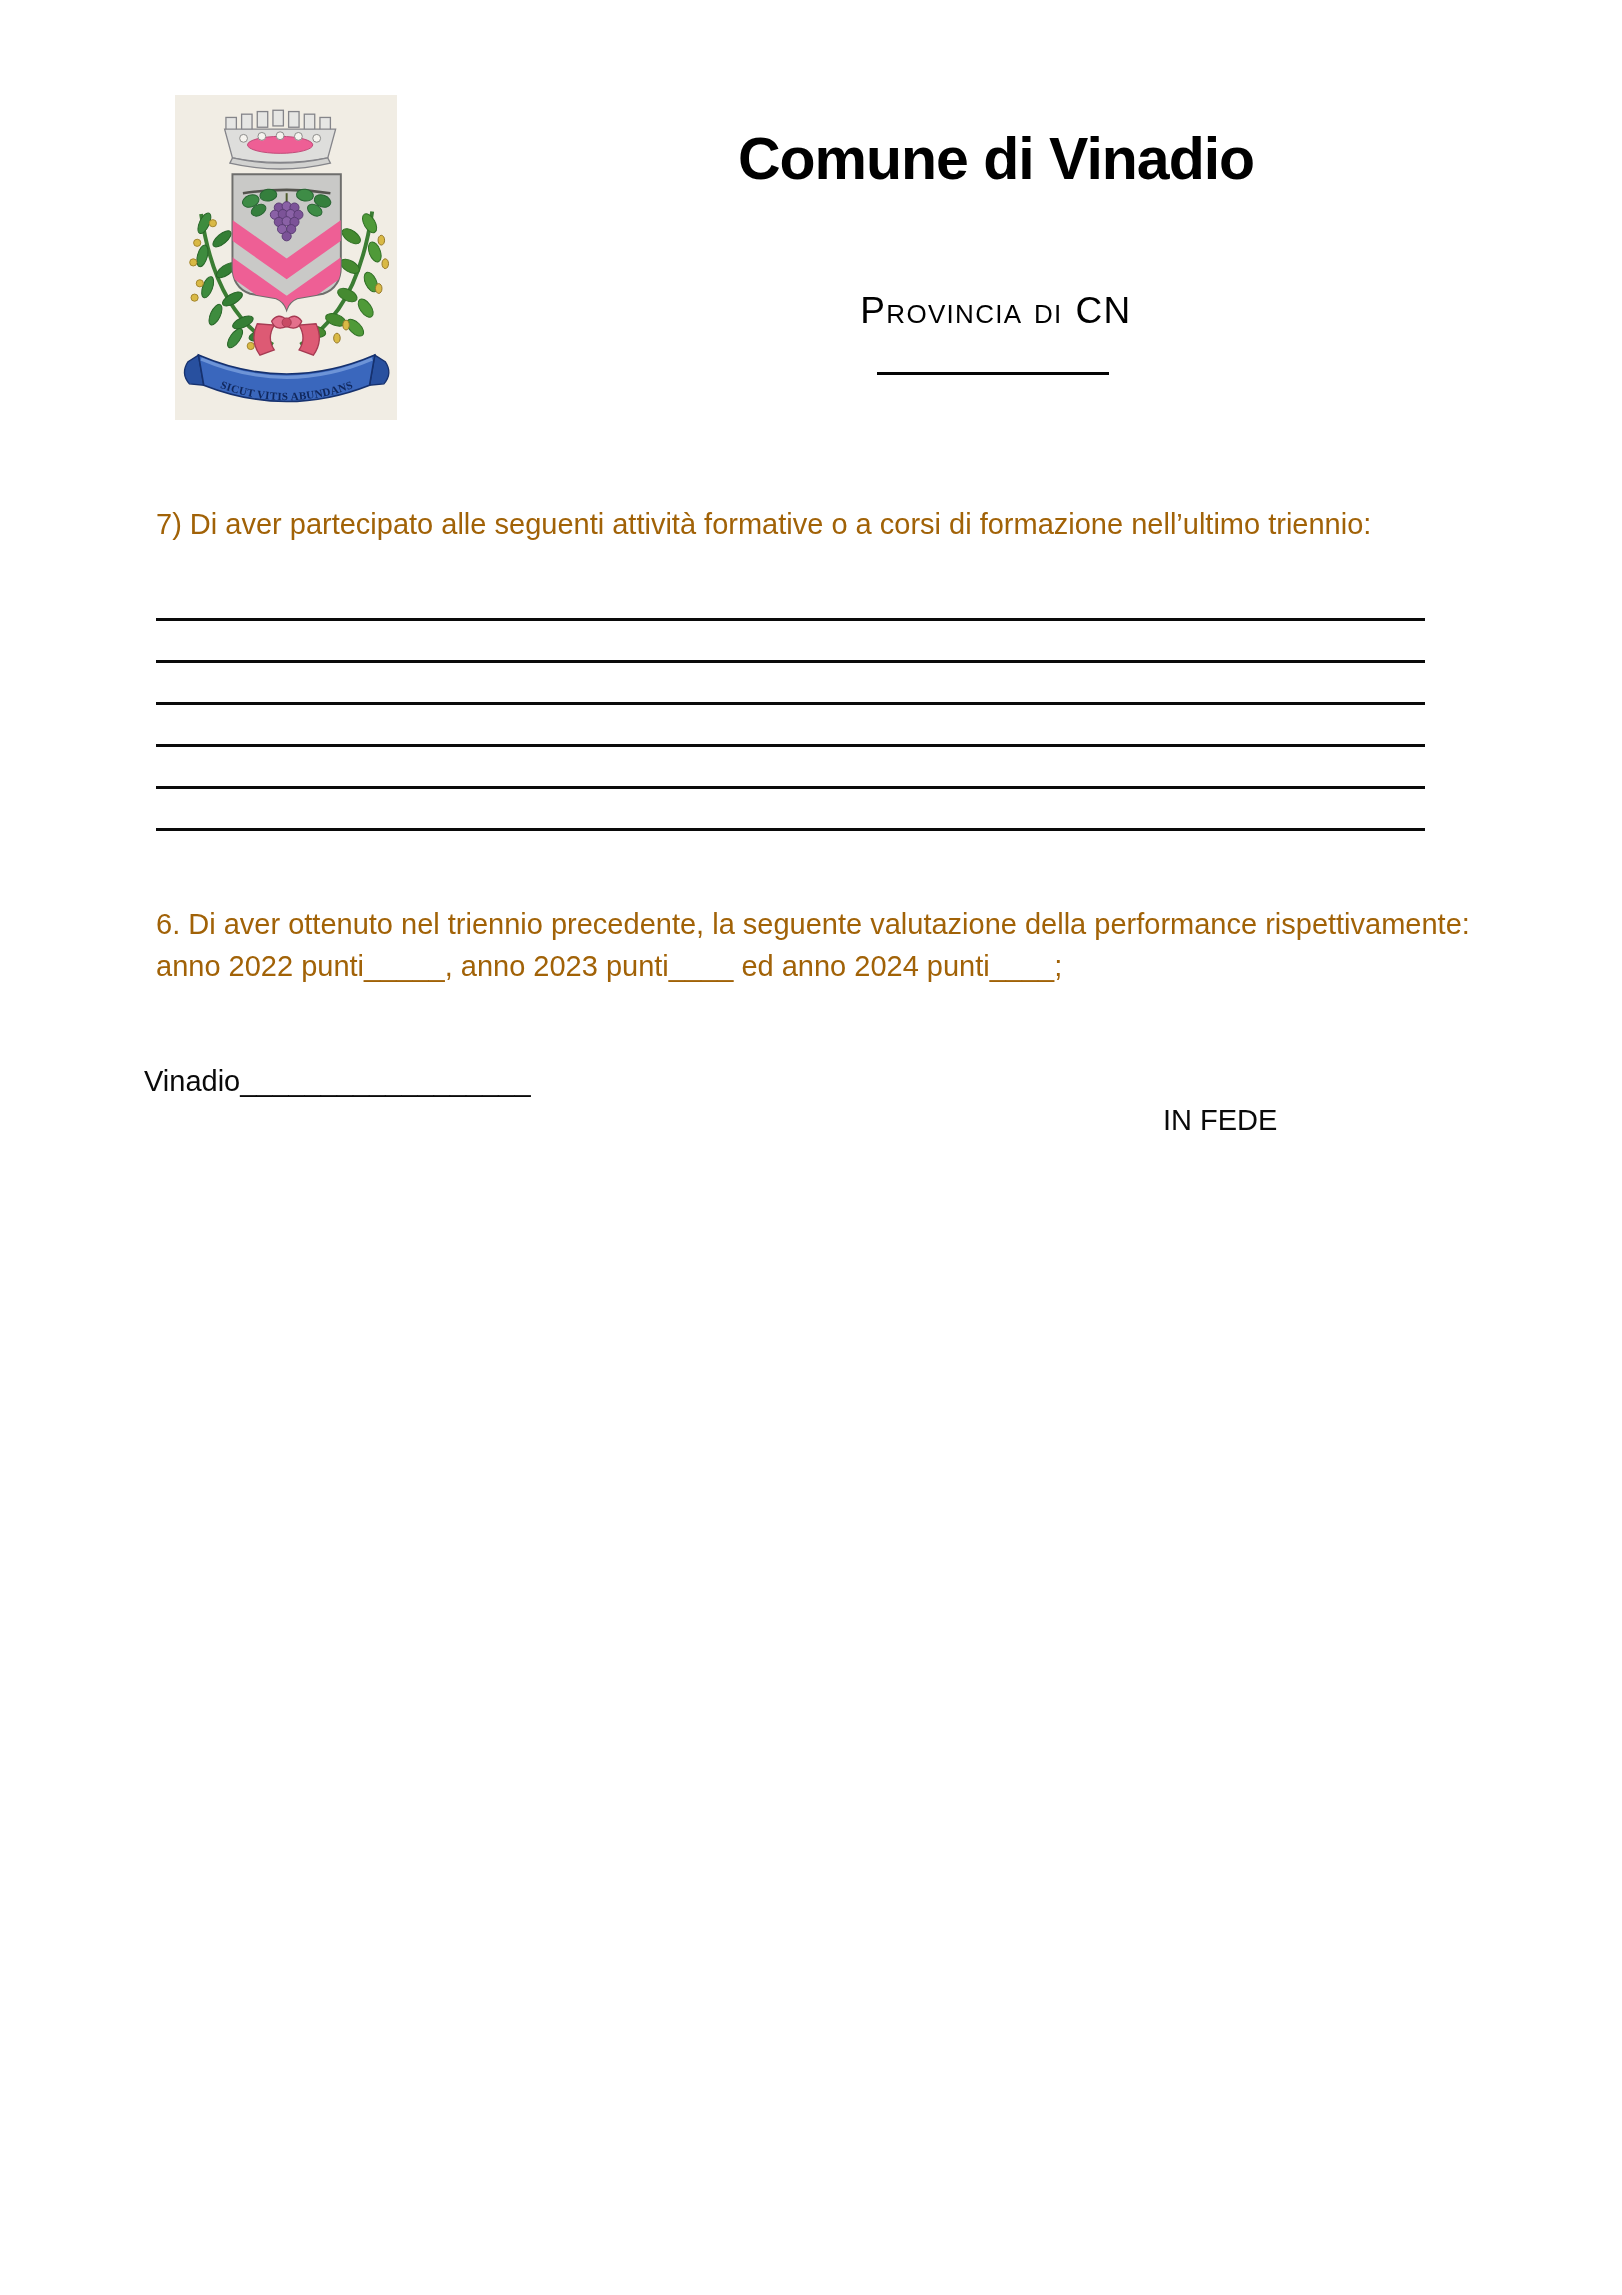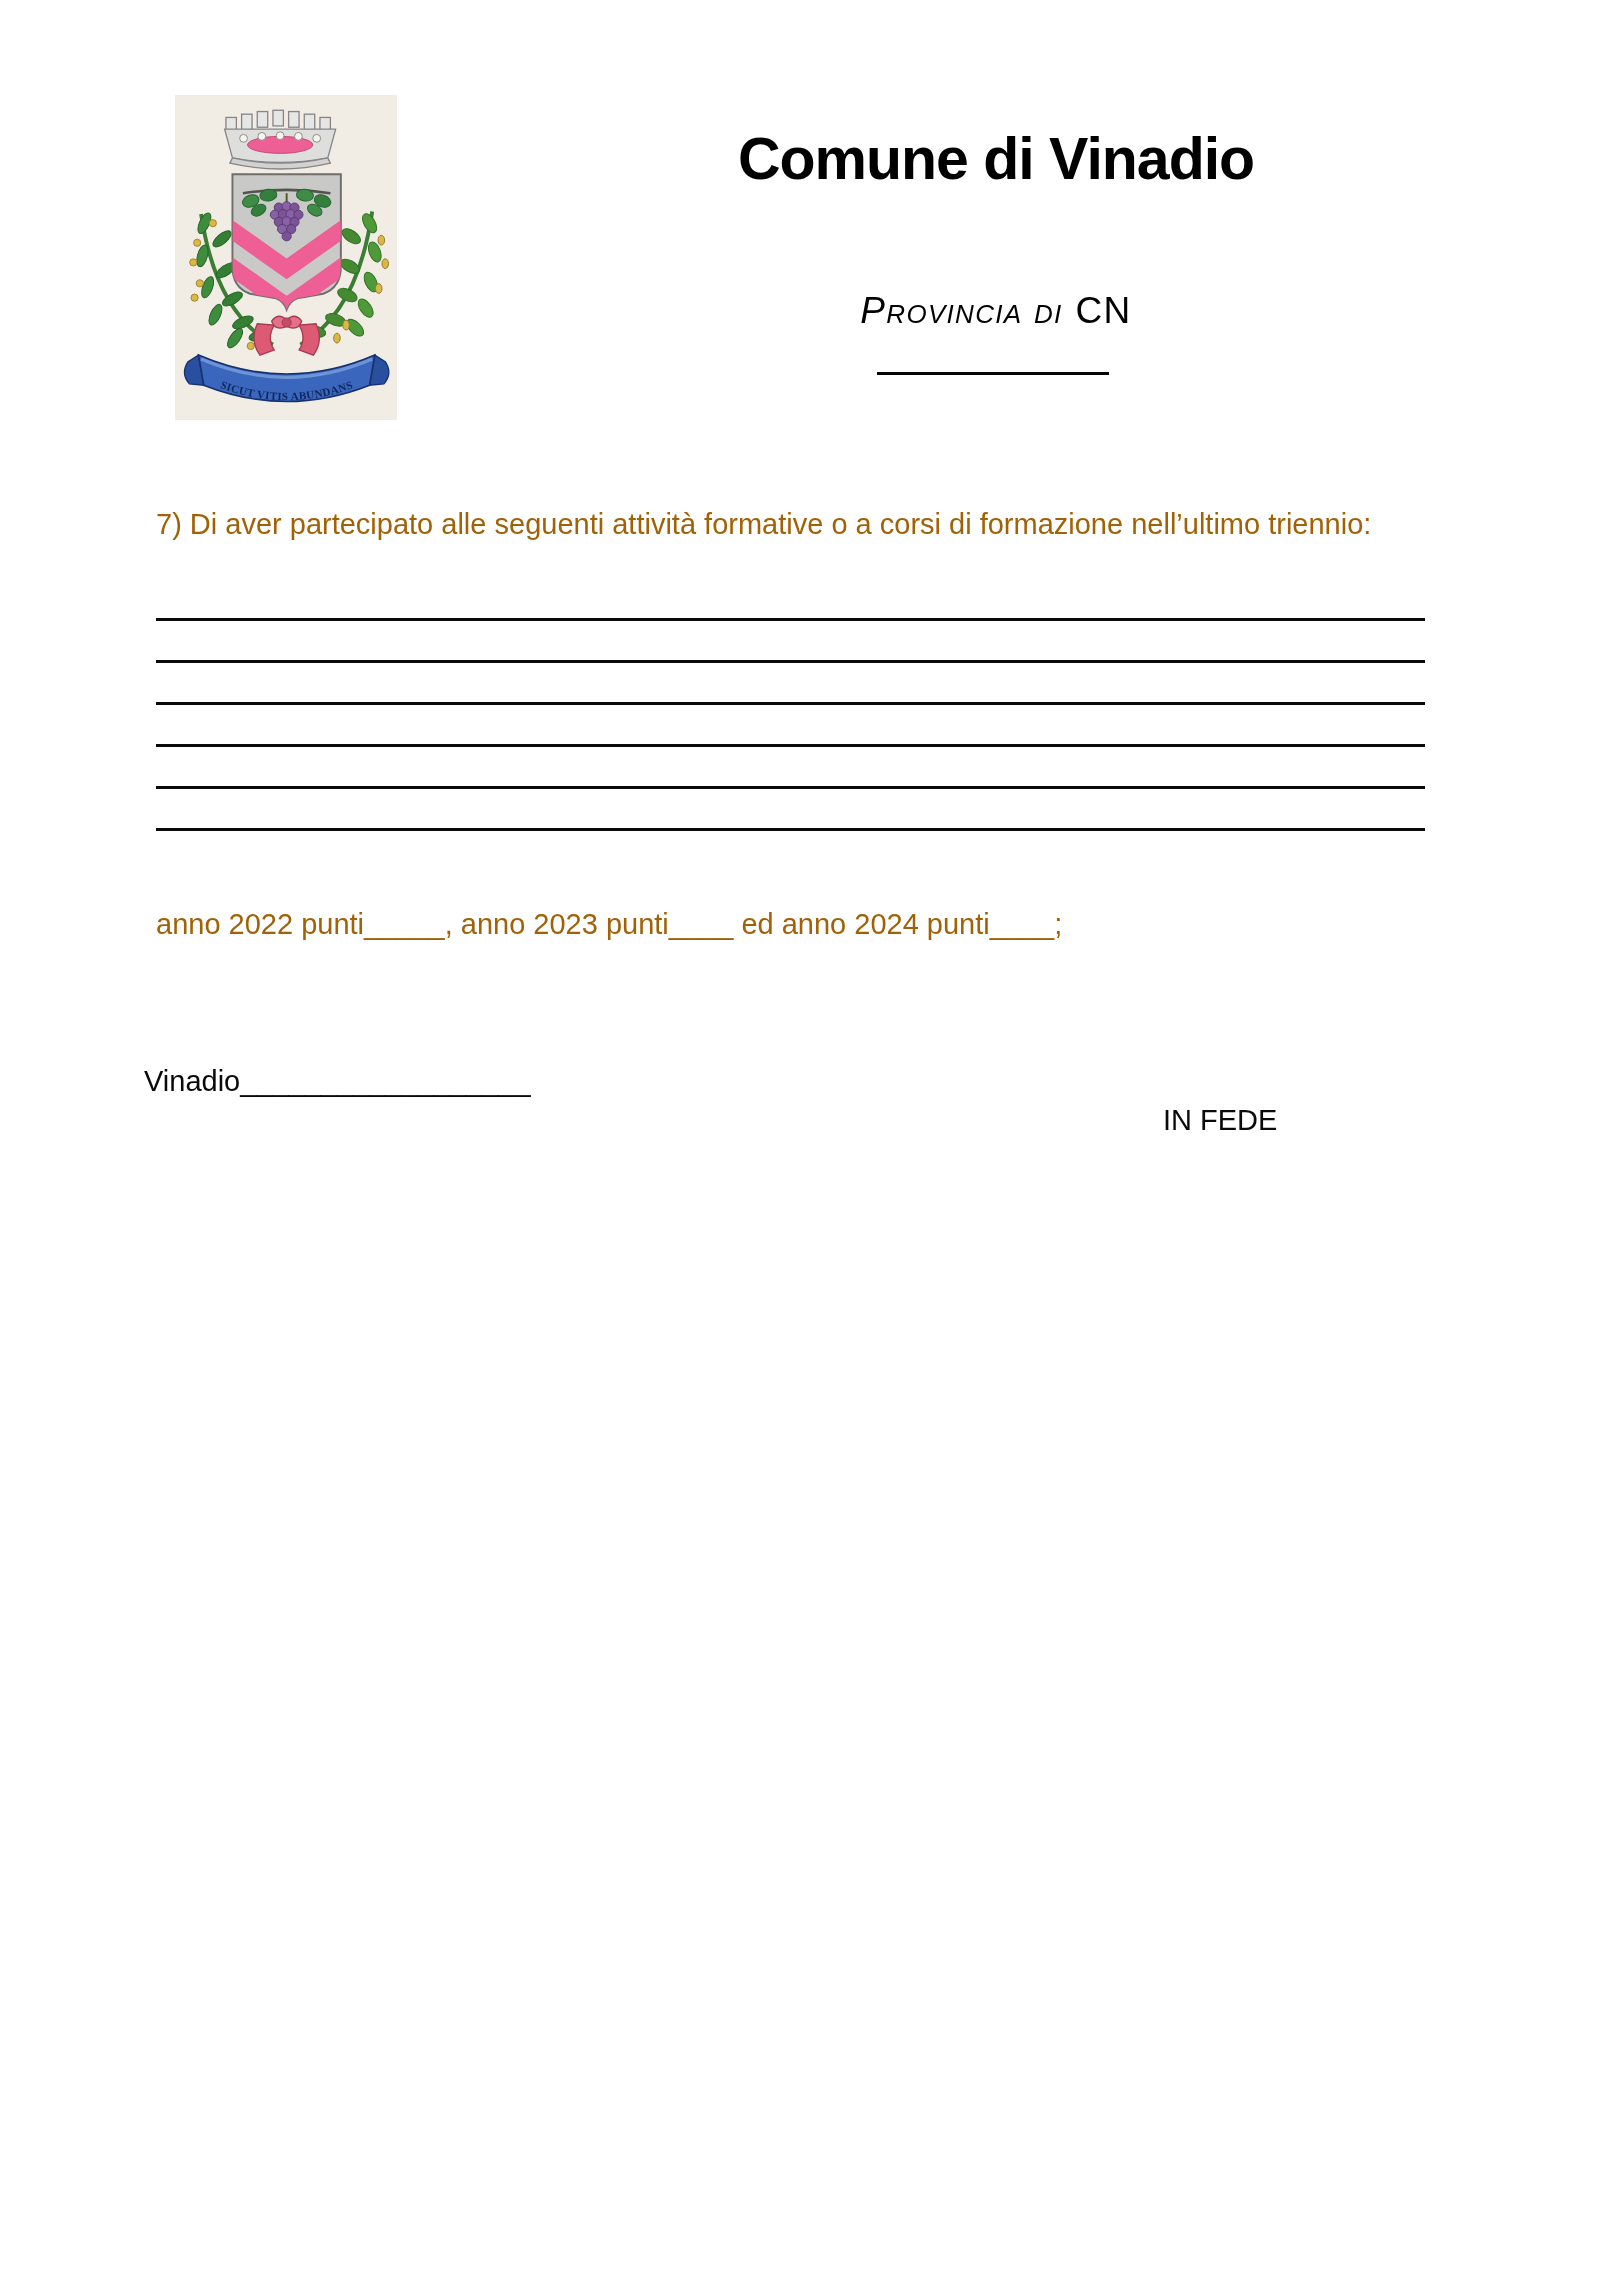--- a/index.html
+++ b/index.html
@@ -24,21 +24,21 @@
     position:absolute;left:368px;top:130px;width:1256px;
     margin:0;text-align:center;
     font-size:59px;font-weight:bold;letter-spacing:-1px;
     line-height:1;color:#000;white-space:nowrap;
   }
   .province-line{
     position:absolute;left:368px;top:292px;width:1256px;
     text-align:center;font-size:37px;line-height:1;color:#000;
     letter-spacing:1.3px;white-space:nowrap;
   }
-  .province-line .smallcaps{font-variant:small-caps;font-style:italic;}
+  .province-line .smallcaps{font-variant:small-caps;}
   .province-line .code{margin-left:13px;}
   .province-underline{
     position:absolute;left:877px;top:372px;width:232px;height:0;
     border-top:3.3px solid #050505;
   }
   
   .para{position:absolute;margin:0;font-size:29px;line-height:42px;color:#a16207;}
   .para7{left:156px;top:503px;width:1374px;white-space:nowrap;}
   .para6{left:156px;top:903px;width:1407px;}
   .para6 .line{white-space:nowrap;}
@@ -194,20 +194,21 @@
   <div id="blankLines">
       <div class="uline" style="top: 618px;"></div>
       <div class="uline" style="top: 660px;"></div>
       <div class="uline" style="top: 702px;"></div>
       <div class="uline" style="top: 744px;"></div>
       <div class="uline" style="top: 786px;"></div>
       <div class="uline" style="top: 828px;"></div>
     </div>
 
   <div class="para para6">
+    <div class="line">6. Di aver ottenuto nel triennio precedente, la seguente valutazione della performance rispettivamente:</div>
     <div class="line">anno 2022 punti_____, anno 2023 punti____ ed anno 2024 punti____;</div>
   </div>
 
   <div class="sig-line">Vinadio__________________</div>
   <div class="in-fede">IN FEDE</div>
 
 </div>
 
 
 </body></html>

